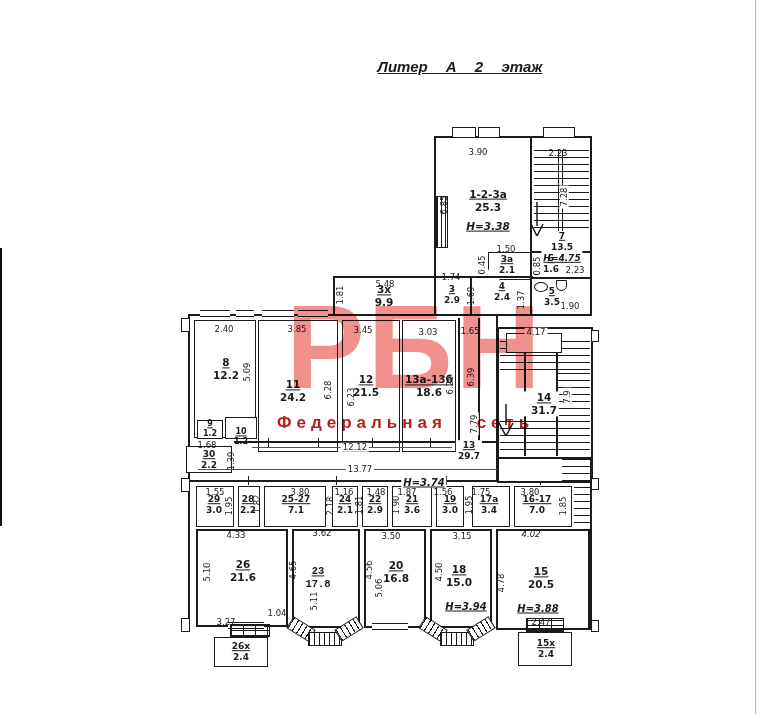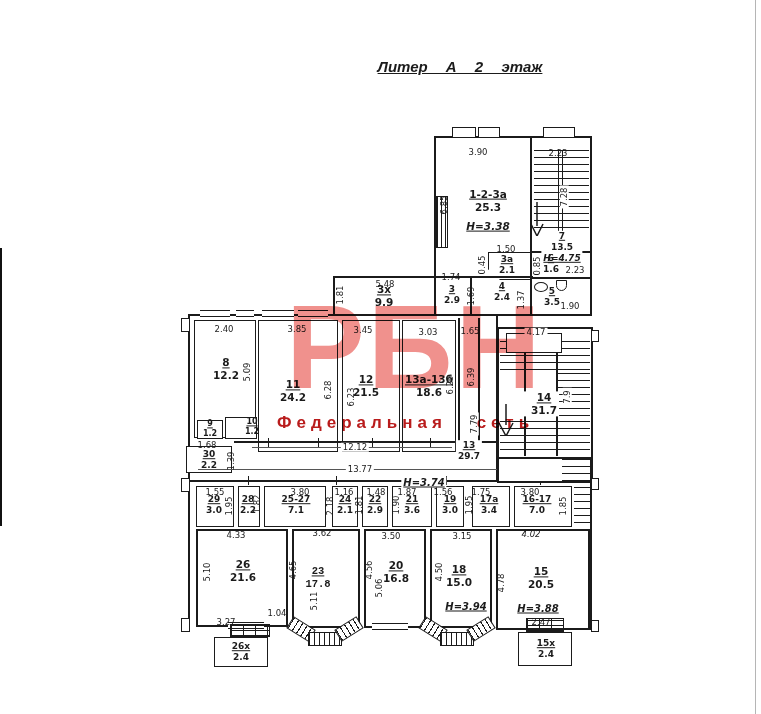--- a/index.html
+++ b/index.html
@@ -248,21 +248,21 @@
     <span class="ar">18.6</span>
   </div>
   <div class="rm bg" style="left:541px;top:404px;padding-left:8px;">
     <span class="lbl">14</span>
     <span class="ar">31.7</span>
   </div>
   <div class="rm xs" style="left:210px;top:429px;">
     <span class="lbl">9</span>
     <span class="ar">1.2</span>
   </div>
-  <div class="rm xs" style="left:241px;top:427px;margin-left:11px;">
+  <div class="rm xs" style="left:241px;top:437px;">
     <span class="lbl">10</span>
     <span class="ar">1.2</span>
   </div>
   <div class="rm sm" style="left:209px;top:460px;">
     <span class="lbl">30</span>
     <span class="ar">2.2</span>
   </div>
   <div class="rm sm bg" style="left:469px;top:451px;">
     <span class="lbl">13</span>
     <span class="ar">29.7</span>

